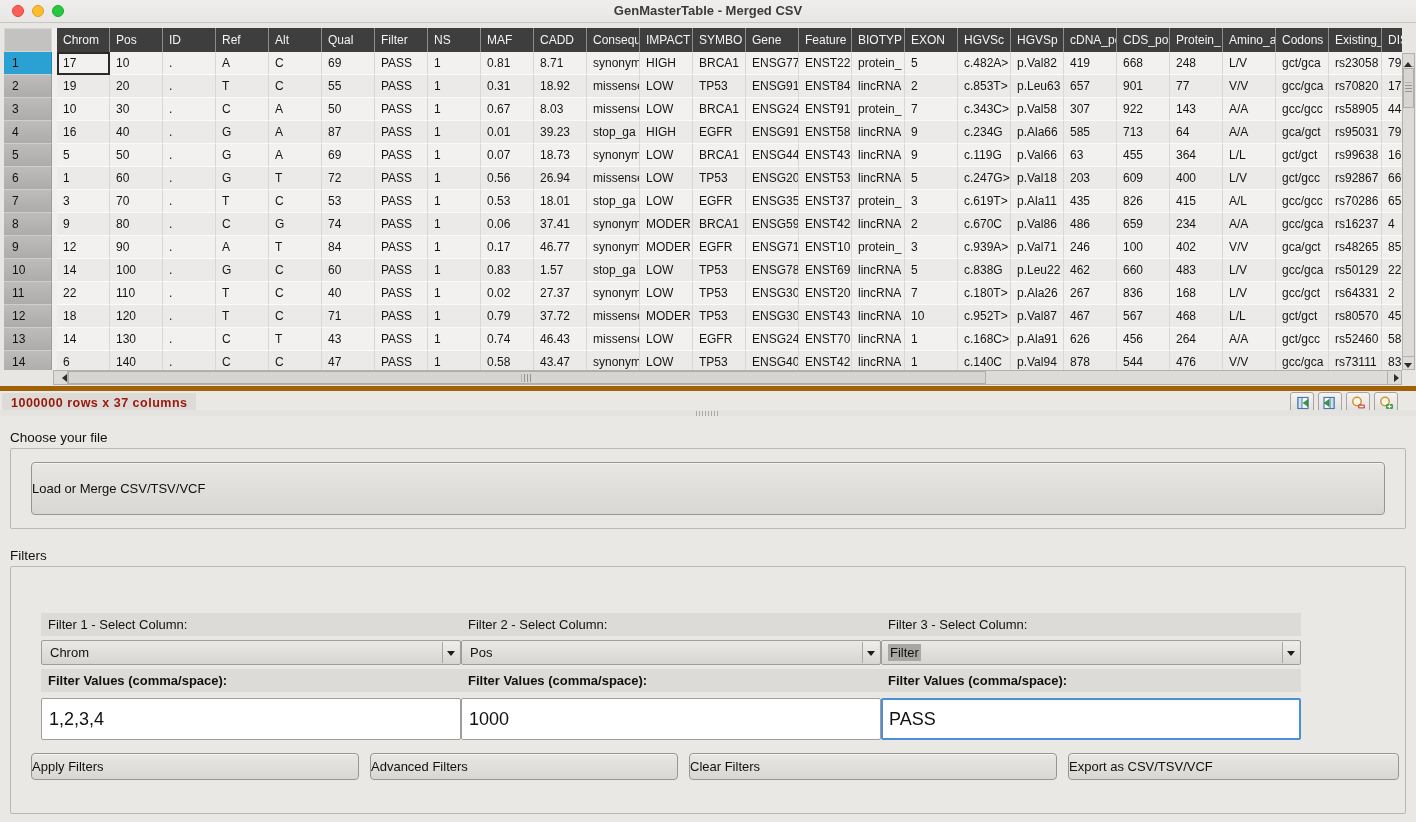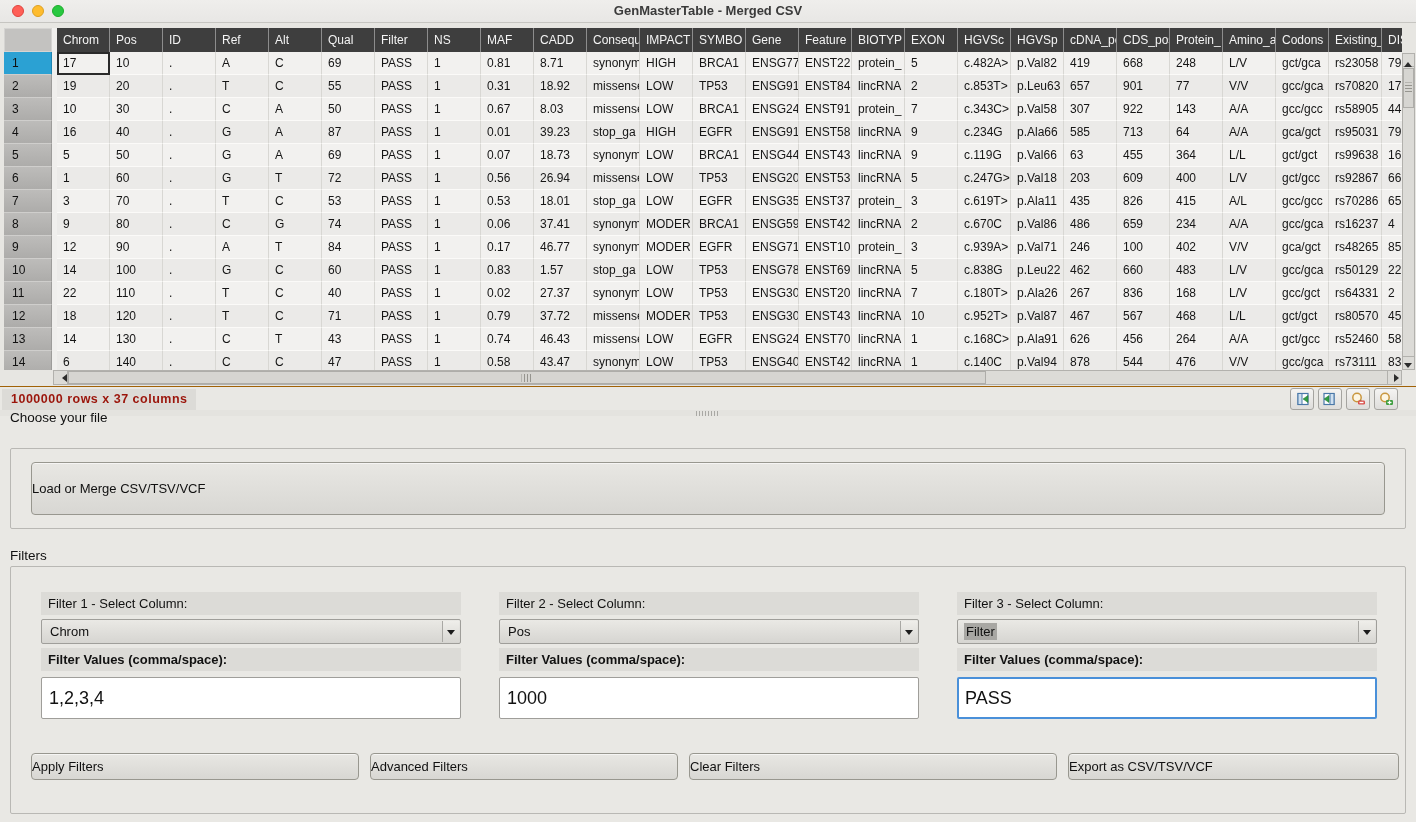--- a/index.html
+++ b/index.html
@@ -100,59 +100,59 @@
   }
   .vs-thumb {
     position:absolute; left:0; top:14px; width:11px; height:40px;
     background:#d6d5d1; border:1px solid #aeada9;
   }
   .vs-thumb .grip {
     position:absolute; top:50%; left:1px; width:7px; height:11px; transform:translateY(-50%);
     background:repeating-linear-gradient(#96958f 0 1px,transparent 1px 3px);
   }
   
-  .status-row { position:absolute; left:0; top:386px; width:1416px; height:24px; border-top:1px solid #a16207; }
+  .status-row { position:absolute; left:0; top:386px; width:1416px; height:24px; border-top:5px solid #a16207; }
   .dims-label {
     position:absolute; left:2px; top:2px; height:21px; line-height:21px;
     padding:0 9px; background:#dcdbd7;
     font-size:12.5px; font-weight:bold; color:#9b150b; letter-spacing:0.5px;
   }
   .mini-toolbar { position:absolute; right:18px; top:1px; display:flex; gap:4px; }
   .tool-btn {
     width:24px; height:22px; border:1px solid #a5a4a0; border-radius:3px;
     background:linear-gradient(#f5f4f2,#dedddb);
     display:flex; align-items:center; justify-content:center; cursor:default;
   }
   
   .splitter { position:absolute; left:0; top:410px; width:1416px; height:6px; background:#e4e3df; display:flex; }
   .splitter .grip {
     margin:auto; width:24px; height:5px;
     background:repeating-linear-gradient(90deg,#a9a8a4 0 1px,transparent 1px 3px);
   }
   
   .gb-title { position:absolute; left:10px; font-size:13.5px; color:#111; }
-  .gb-title.cf { top:410px; }
+  .gb-title.cf { top:430px; }
   .gb-title.fl { top:548px; }
   .groupbox {
     position:absolute; left:10px; width:1396px;
     border:1px solid #b9b8b4; border-radius:2px; background:#e9e8e4;
   }
   .groupbox.choose-file { top:448px; height:81px; }
   .groupbox.filters { top:566px; height:248px; }
   .raised-btn {
     border:1px solid #98978f; border-radius:4px;
     background:linear-gradient(#e8e7e3,#d8d7d3);
     font-size:13px; color:#111; cursor:default;
     box-shadow:0 1px 0 rgba(255,255,255,0.6) inset;
   }
   .big-btn {
     position:absolute; left:20px; top:13px; width:1354px; height:53px; line-height:51px;
   }
   
-  .filter-row { position:absolute; left:30px; top:25px; display:flex; gap:38px; }
+  .filter-row { position:absolute; left:30px; top:46px; display:flex; }
   .fcol { width:420px; }
   .flabel {
     background:#dcdbd7; height:23px; line-height:23px; padding-left:7px;
     font-size:13px; color:#111;
   }
   .combo {
     position:relative; margin-top:4px; height:25px;
     border:1px solid #9f9e9a; border-radius:2px;
     background:linear-gradient(#eae9e5,#d6d5d1);
     display:flex; align-items:center;

